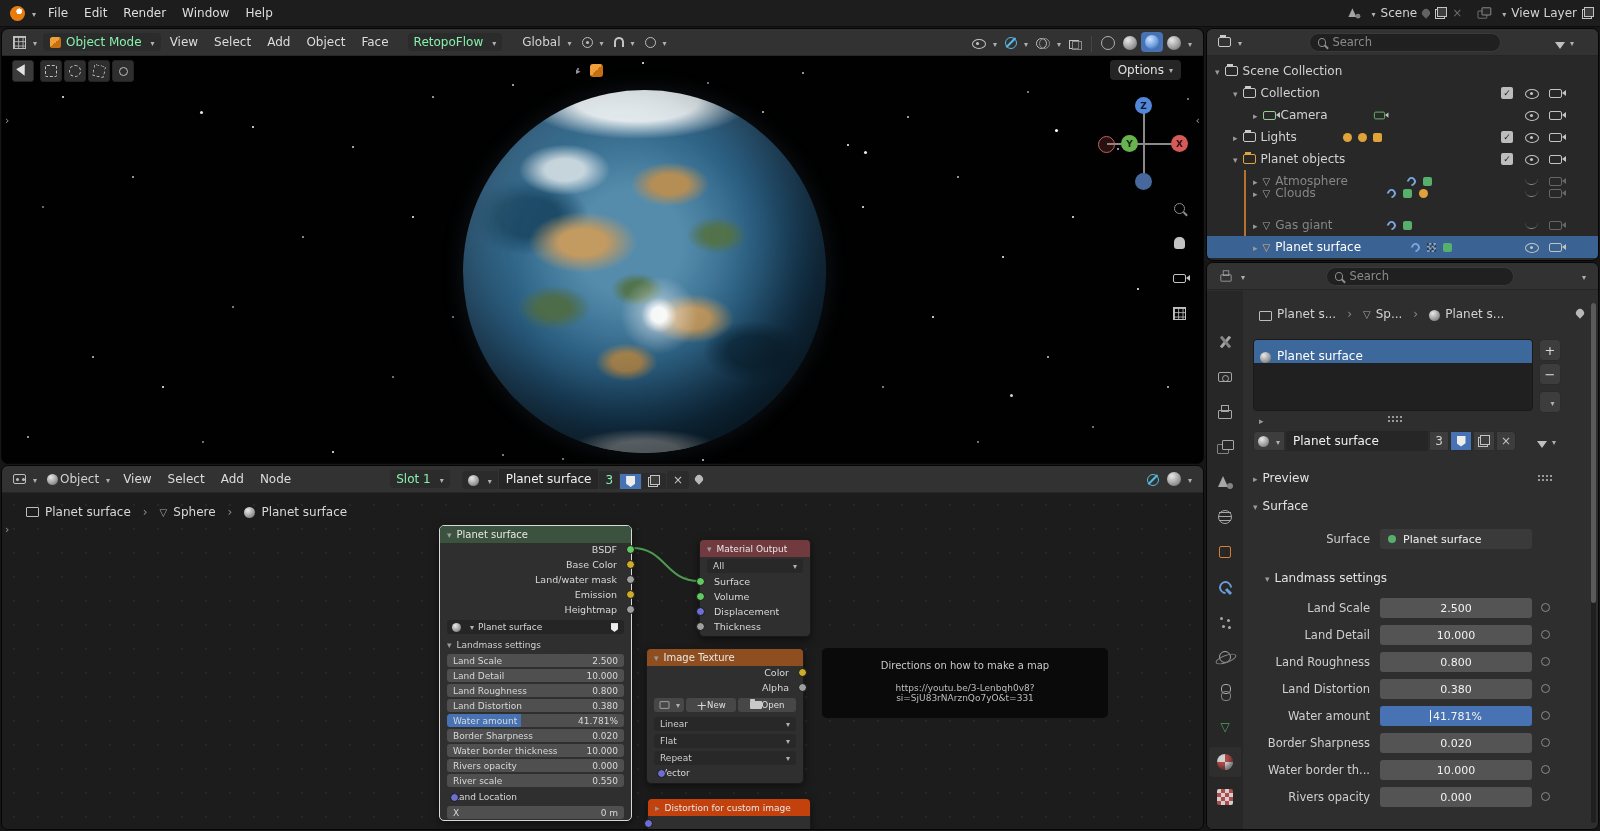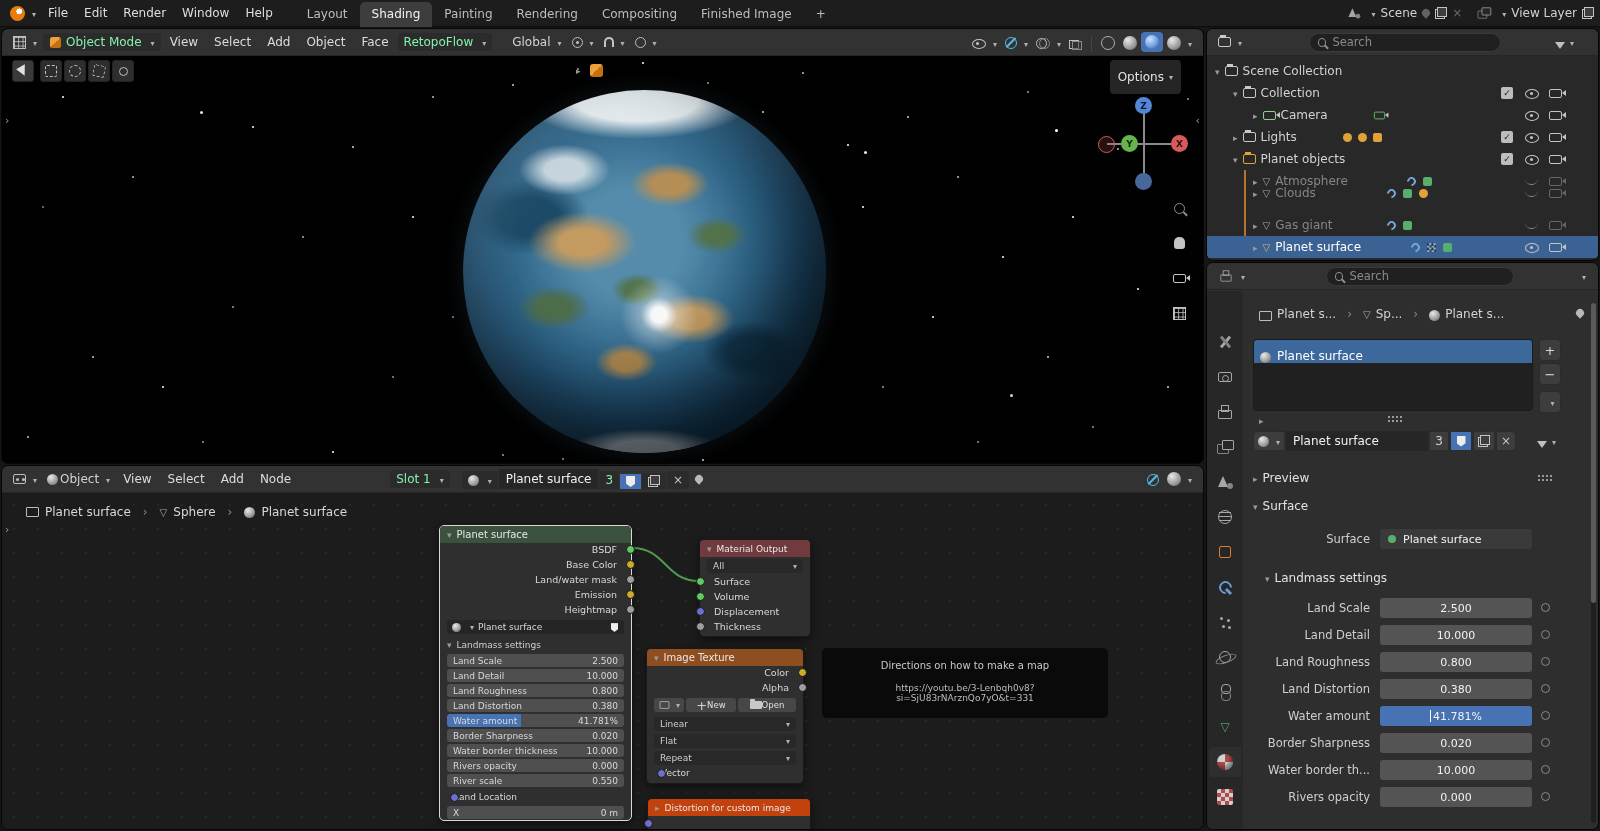--- a/index.html
+++ b/index.html
@@ -90,21 +90,21 @@
 radial-gradient(ellipse 11% 7% at 48% 55%,#52744e 0 30%,rgba(82,116,78,0) 66%),
 radial-gradient(ellipse 24% 15% at 18% 35%,#1c4a67 0 35%,rgba(28,74,103,0) 70%),
 radial-gradient(ellipse 20% 12% at 80% 72%,#143850 0 35%,rgba(20,56,80,0) 70%),
 radial-gradient(circle at 46% 42%,#568cab 0 18%,#2f6588 42%,#1d4a6b 62%,#0f3049 78%,#081f33 92%,#041422 100%);
 box-shadow:inset -28px -44px 70px rgba(0,0,0,.6),inset 14px 18px 50px rgba(255,255,255,.10),0 0 24px rgba(120,170,210,.12)}
 .toolrow{position:absolute;left:10px;top:4px;display:flex;gap:6px;z-index:4}
 .tbtn{width:22px;height:22px;background:#2e2e2e;border-radius:3px;display:flex;align-items:center;justify-content:center;border:1px solid #242424}
 .tbtn.lone{background:#3a3a3a}
 .i-cursor{width:0;height:0;border-top:10px solid #e2e2e2;border-left:4px solid transparent;border-right:6px solid transparent;transform:rotate(-30deg);display:inline-block}
 .i-dsq{width:12px;height:12px;border:1px dashed #c0c0c0;border-radius:2px;display:inline-block}
-.optbtn{position:absolute;right:22px;top:4px;z-index:4;display:flex;align-items:center;padding:10px 8px;border-radius:4px;background:#2c2c2cd9;color:#e2e2e2}
+.optbtn{position:absolute;right:22px;top:4px;z-index:4;display:flex;align-items:center;padding:3px 8px;border-radius:4px;background:#2c2c2cd9;color:#e2e2e2}
 .gizmo{position:absolute;left:1093px;top:36px;width:104px;height:104px;z-index:3}
 .gz{position:absolute;width:17px;height:17px;border-radius:50%;font-size:9px;font-weight:bold;display:flex;align-items:center;justify-content:center;color:#14141c}
 .gz.z{left:40px;top:5px;background:#5386d6;color:#0e1a30}
 .gz.y{left:26px;top:43px;background:#67b34f;color:#13230e}
 .gz.x{left:76px;top:43px;background:#d65a5a;color:#2d0f0f}
 .gz.nx{left:3px;top:44px;background:rgba(214,90,90,.18);border:1.6px solid #c46060}
 .gz.nz{left:40px;top:81px;background:#46689c}
 .gzl{position:absolute;background:#8a8a8a}
 .sideicons{position:absolute;left:1164px;top:140px;width:26px;z-index:3;display:flex;flex-direction:column;gap:11px;align-items:center}
 .sideicons>div{width:24px;height:24px;display:flex;align-items:center;justify-content:center;border-radius:4px}
@@ -212,29 +212,20 @@
   <div class="topbar">
     <span class="hicon">
         <span class="logo"></span>
         <span class="dd"></span>
       </span>
     <span class="tmenu">File</span>
     <span class="tmenu">Edit</span>
     <span class="tmenu">Render</span>
     <span class="tmenu">Window</span>
     <span class="tmenu">Help</span>
-    <span class="tabs">
-      <span class="tab">Layout</span>
-      <span class="tab active">Shading</span>
-      <span class="tab">Painting</span>
-      <span class="tab">Rendering</span>
-      <span class="tab">Compositing</span>
-      <span class="tab">Finished Image</span>
-      <span class="tab">+</span>
-    </span>
     <span class="tright">
       <span class="tsel">
         <span class="ic ic-scene" style="transform:scale(.8)"></span>
           <span class="dd"></span>
         <span>Scene</span>
         <span class="i-pin dim"></span>
         <span class="i-copy"></span>
         <span class="i-x dim"></span>
       </span>
       <span class="tsel">
@@ -255,21 +246,21 @@
       <span class="hbtn">
           <span class="i-cube" style="transform:scale(.85)"></span>
           <span>Object Mode</span>
           <span class="dd"></span>
         </span>
       <span class="hmenu">View</span>
       <span class="hmenu">Select</span>
       <span class="hmenu">Add</span>
       <span class="hmenu">Object</span>
       <span class="hmenu">Face</span>
-      <span class="hbtn" style="">
+      <span class="hbtn" style="margin-left:10px">
           <span>RetopoFlow</span>
           <span class="dd"></span>
         </span>
       <span class="hicon" style="margin-left:14px">
           <span>Global</span>
           <span class="dd"></span>
         </span>
       <span class="hicon">
           <span class="i-pivot"></span>
           <span class="dd"></span>

